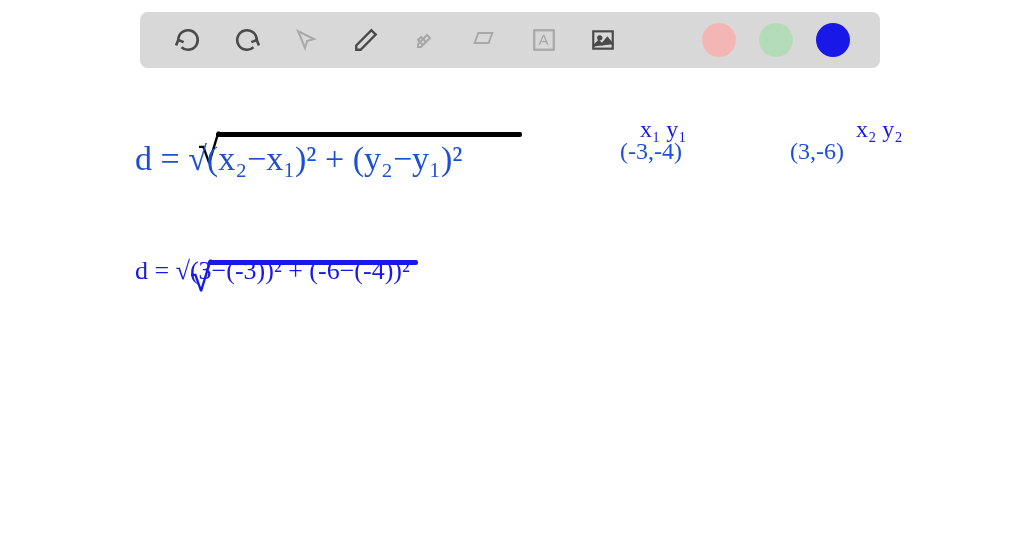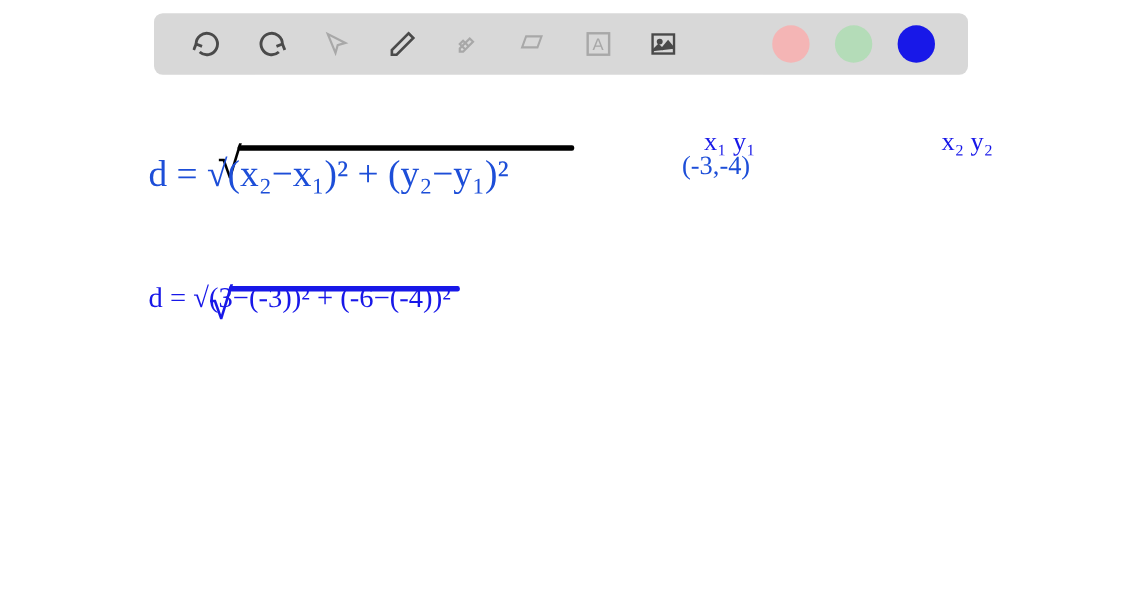--- a/index.html
+++ b/index.html
@@ -153,18 +153,19 @@
 <div class="canvas-area">
 
   <span class="sqrt-tick1">√</span>
   <div class="sqrt-bar1"></div>
   <div class="hw black line1">d = √(x₂−x₁)² + (y₂−y₁)²</div>
 
   <div class="hw blue points-labels p1l">x₁  y₁</div>
   <div class="hw black points-values p1v">(-3,-4)</div>
 
   <div class="hw blue points-labels p2l">x₂  y₂</div>
+  <div class="hw black points-values p2v">(3,-6)</div>
 
   <span class="sqrt-tick2">√</span>
   <div class="sqrt-bar2"></div>
   <div class="hw blue line2">d = √(3−(-3))² + (-6−(-4))²</div>
 
 </div>
 
 </body></html>

